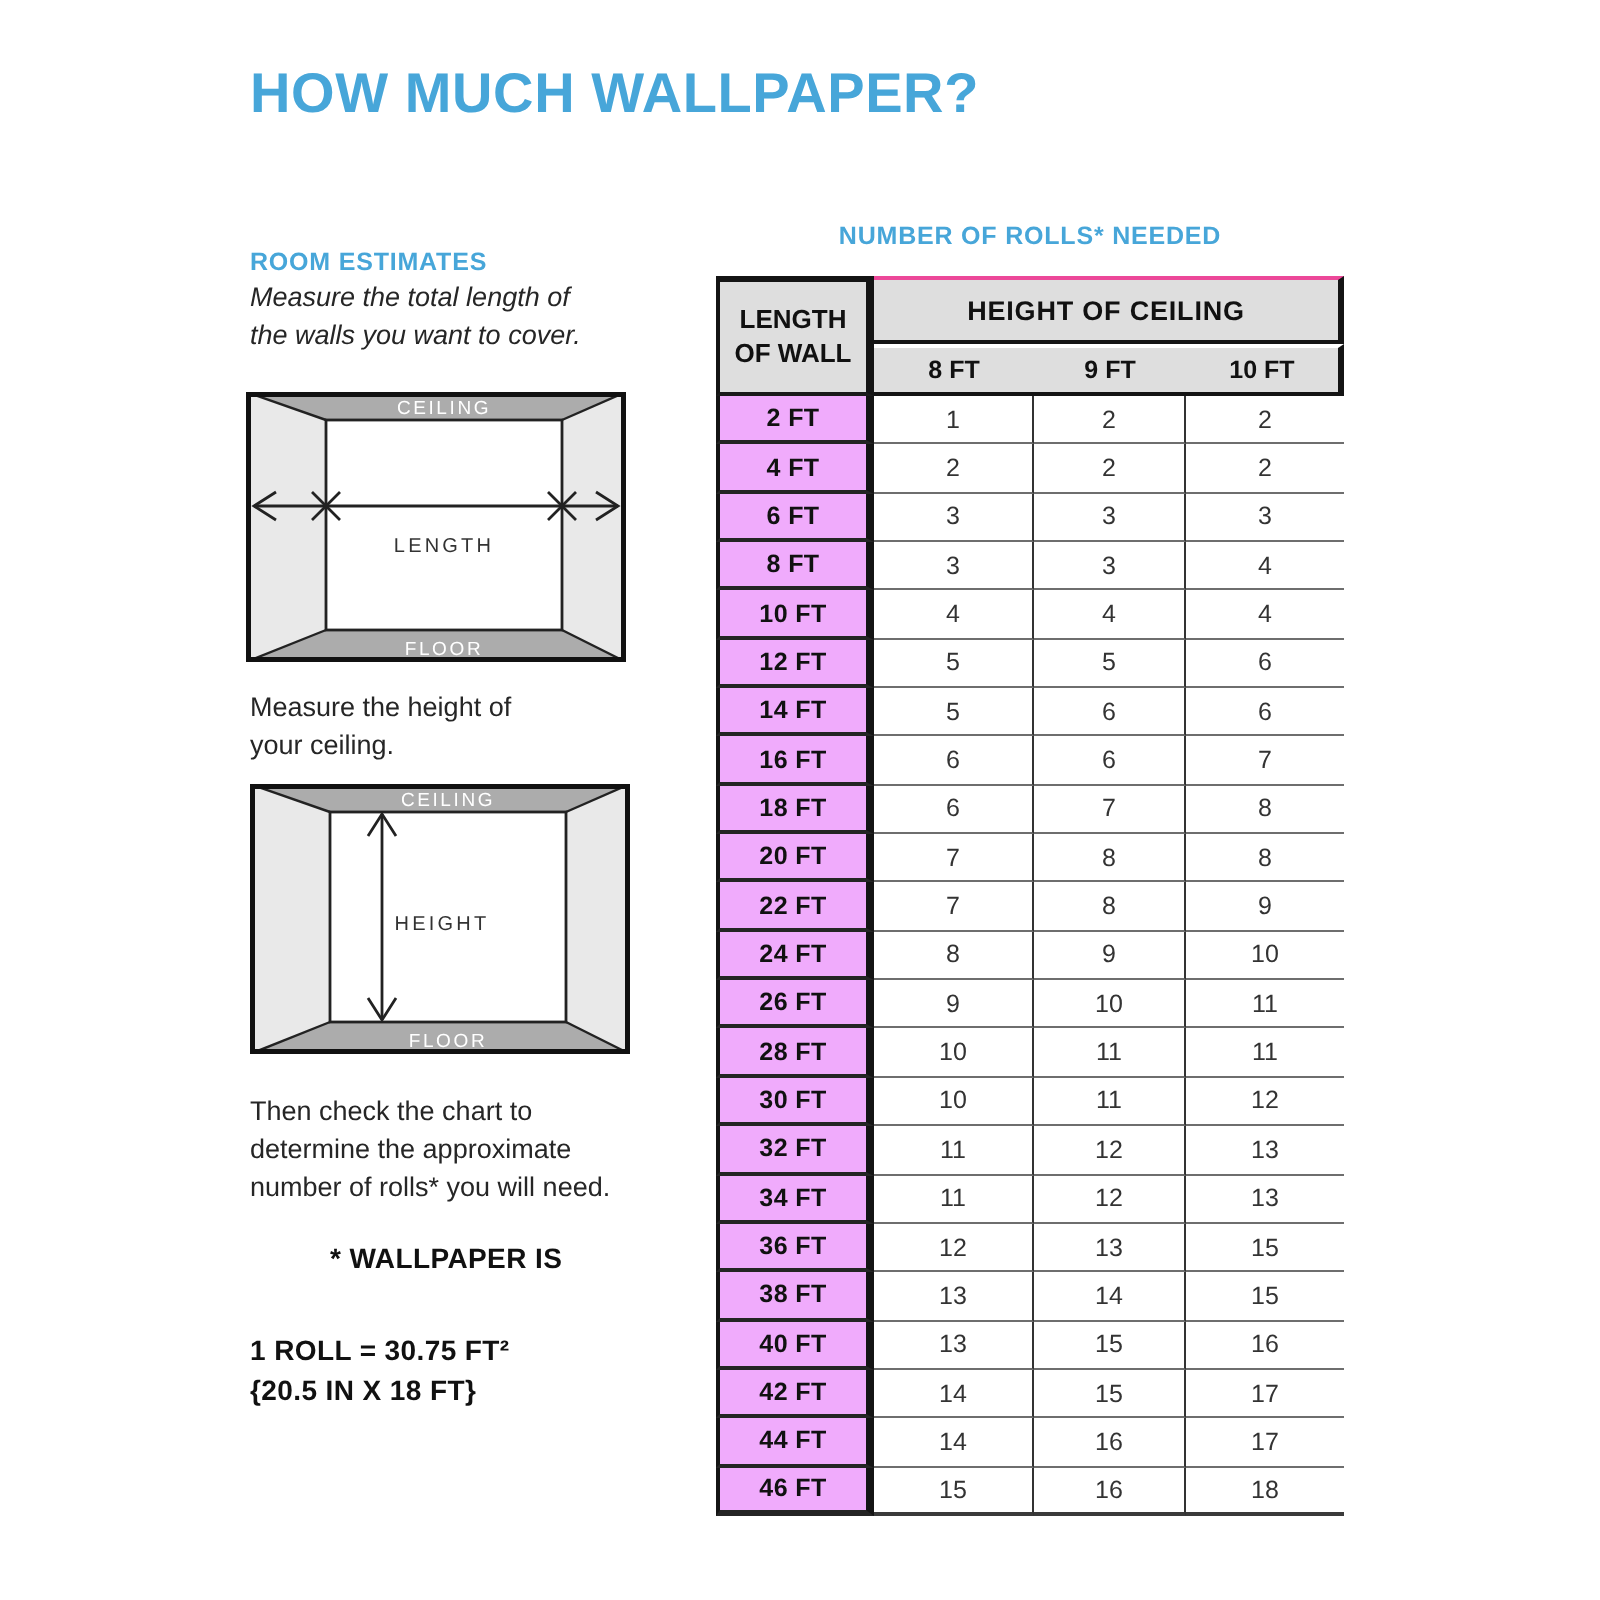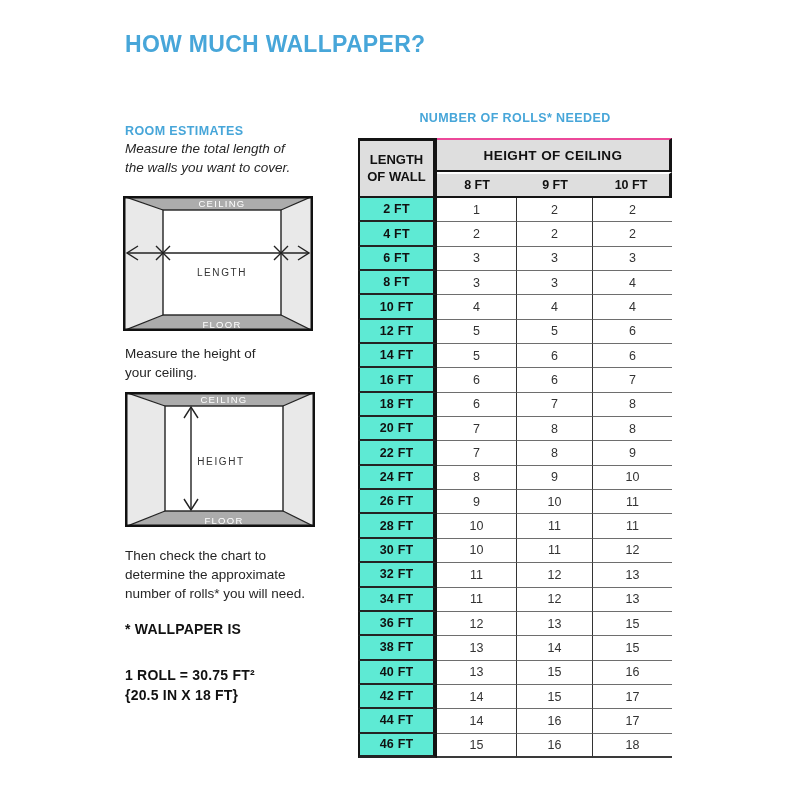--- a/index.html
+++ b/index.html
@@ -5,21 +5,21 @@
   * { margin: 0; padding: 0; box-sizing: border-box; }
   html, body { background: #ffffff; }
   body {
     width: 800px; height: 800px; position: relative; overflow: hidden;
     font-family: "Liberation Sans", "DejaVu Sans", sans-serif;
     color: #262626;
   }
 
   h1.page-title {
     left: 125px; top: 31px; position: absolute;
-    font-size: 23px; font-weight: bold; letter-spacing: 0.3px;
+    font-size: 28px; font-weight: bold; letter-spacing: 0.3px;
     color: #47a6d9;
   }
   h2.section-heading {
     position: absolute;
     font-size: 12.5px; font-weight: bold; letter-spacing: 0.4px;
     color: #47a6d9;
   }
   p.step {
     position: absolute; left: 125px; width: 225px;
     font-size: 13.5px; line-height: 19px; color: #262626;
@@ -57,21 +57,21 @@
     border-bottom: 2px solid #141414;
     font-size: 13.5px; font-weight: bold; letter-spacing: 0.4px; height: 34px;
   }
   th.sub {
     border-top: 2.5px solid #ffffff; border-bottom: 2px solid #141414;
     font-size: 12.5px; font-weight: bold; height: 26px;
   }
   th.sub:last-child { border-right: 3px solid #141414; }
   tbody tr { height: 24.35px; }
   tbody th {
-    background: #5eead4; color: #111;
+    background: #f0abfc; color: #111;
     border-left: 2px solid #141414; border-right: 4px solid #141414;
     border-bottom: 2px solid #242424;
     font-size: 12.5px; font-weight: bold; letter-spacing: 0.2px;
   }
   tbody td {
     border-bottom: 1.2px solid #6e6e6e;
     font-size: 12.5px; color: #333333; background: #ffffff;
   }
   tbody td:not(:last-child) { border-right: 1.3px solid #333333; }
   tbody tr:last-child th { border-bottom: 3px solid #242424; margin-left: 48px; }
@@ -135,21 +135,21 @@
     <path d="M59,26 L66,15 L73,26"></path>
     <path d="M59,107 L66,118 L73,107"></path>
   </g>
   <text x="96" y="73" class="dim-label">HEIGHT</text>
 </svg>
 
 <p class="step" style="top:546px;">Then check the chart to
 determine the approximate
 number of rolls* you will need.</p>
 
-<div class="note-block" style="top:620px;">
+<div class="note-block" style="top:620px;margin-left:40px;">
   <div>* WALLPAPER IS</div>
 </div>
 
 <div class="rollinfo-block" style="top:666px;">
   <div>1 ROLL = 30.75 FT²</div>
   <div>{20.5 IN X 18 FT}</div>
 </div>
 
 <h2 class="section-heading table-heading">NUMBER OF ROLLS* NEEDED</h2>
 

